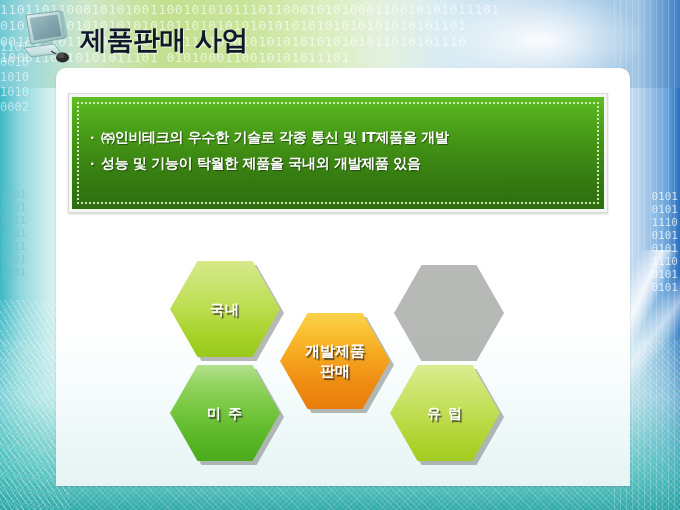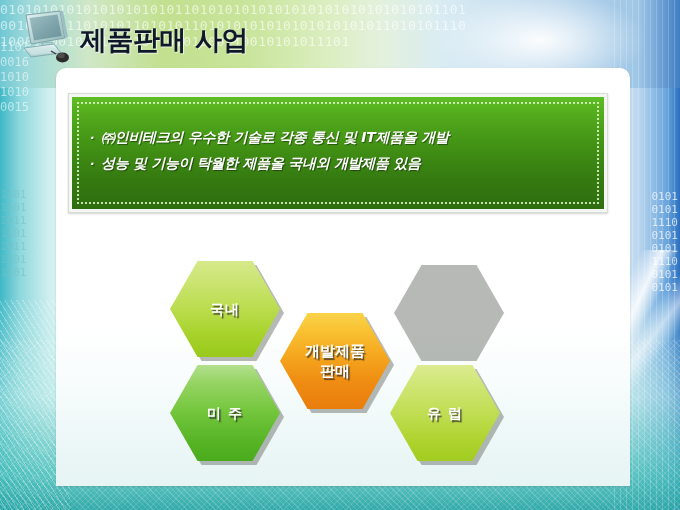--- a/index.html
+++ b/index.html
@@ -173,21 +173,20 @@
     position: relative;
     width: 100%; height: 100%;
     background: linear-gradient(to bottom,
       #5fbe24 0%,
       #54ad1d 14%,
       #479a17 34%,
       #3d8913 54%,
       #357a11 74%,
       #2e6d0f 100%);
     box-sizing: border-box;
-    font-style: italic;
   }
   .callout-inner-border {
     position: absolute;
     left: 5px; top: 5px; right: 5px; bottom: 5px;
     border: 2px dotted rgba(225,245,205,0.85);
     pointer-events: none;
   }
   .callout-list {
     position: absolute;
     left: 18px; top: 28px; right: 14px;
@@ -256,31 +255,32 @@
 </style>
 </head>
 <body>
 
 <div id="slide">
 
   <div class="bg-base"></div>
   <div class="bg-topband"></div>
 
   <div class="bg-binary-top">
+    <span>110110110001010100110010101011101100010101000110010101011101</span>
     <span>01010101010101010101011010101010101010101010101010101101</span>
     <span>00101010110101011010101101010101010101010101011010101110</span>
     <span>1000110010101011101 0101000110010101011101</span>
   </div>
 
   <div class="bg-binary-left">
     <div>1101</div>
     <div>0016</div>
     <div>1010</div>
     <div>1010</div>
-    <div>0015</div>
+    <div>0002</div>
   </div>
 
   <div class="bg-binary-left2">
     <div>1101</div>
     <div>1101</div>
     <div>1011</div>
     <div>1101</div>
     <div>1011</div>
     <div>1101</div>
     <div>1101</div>

